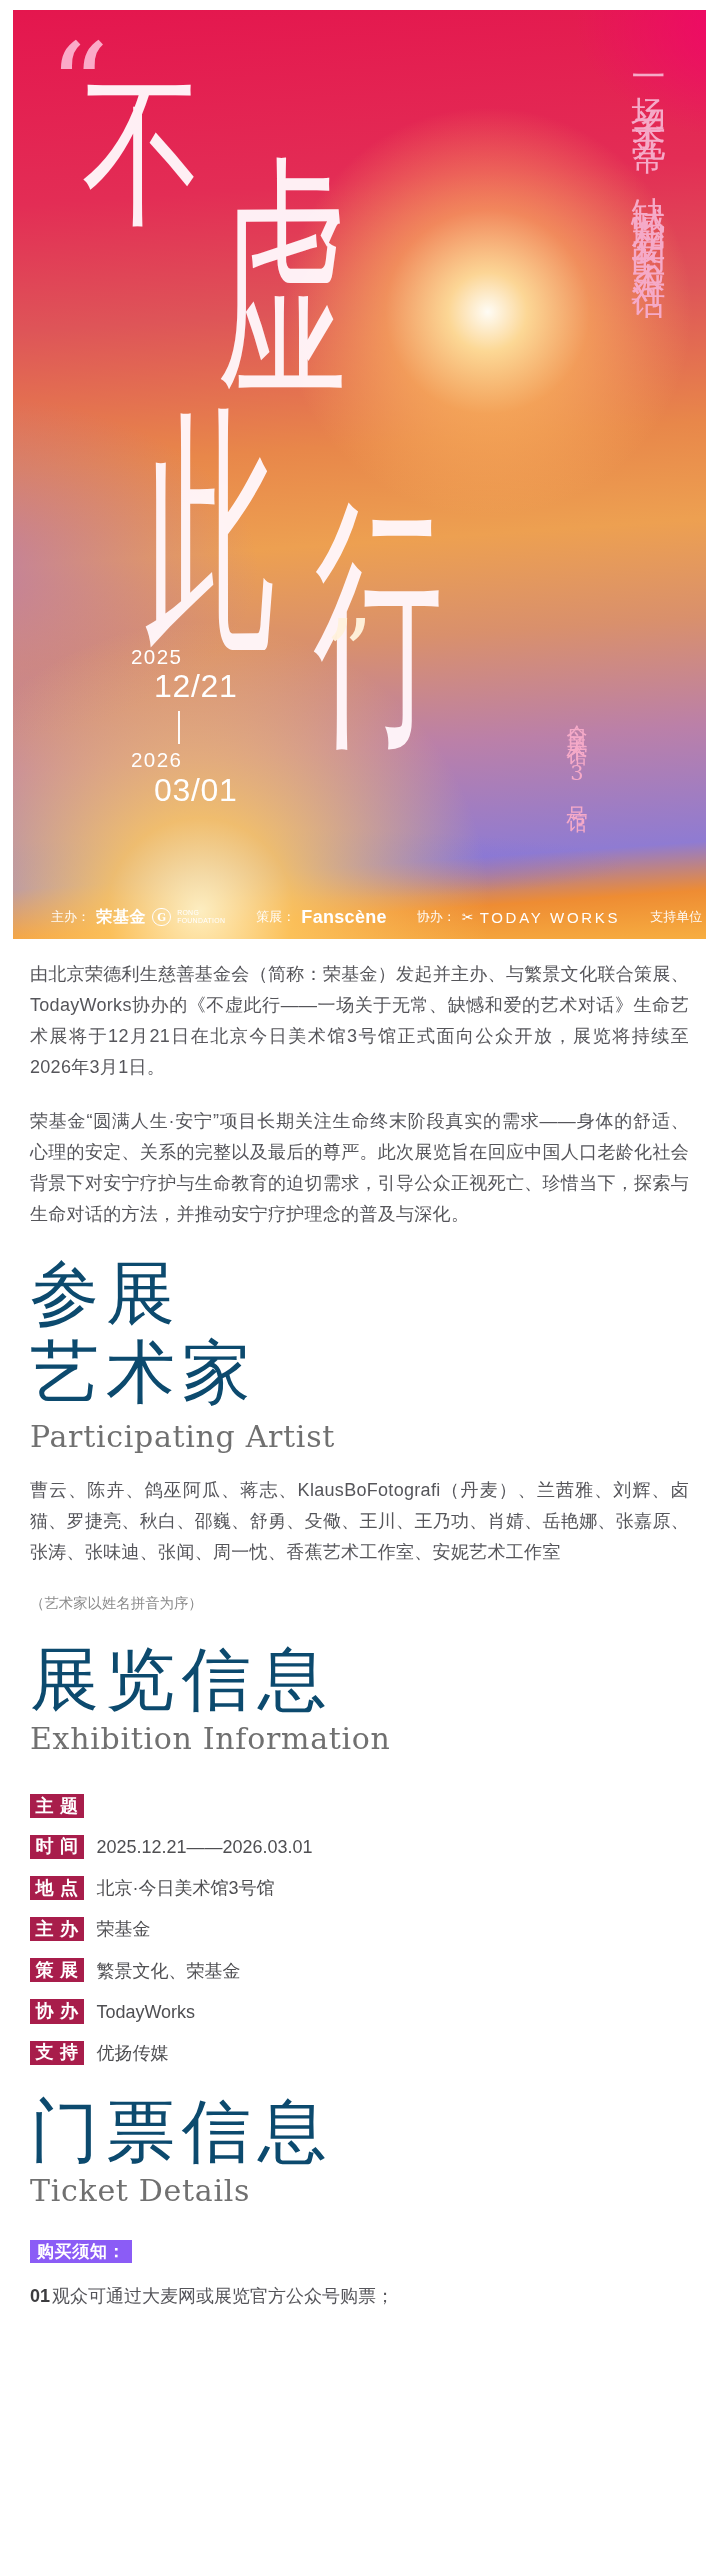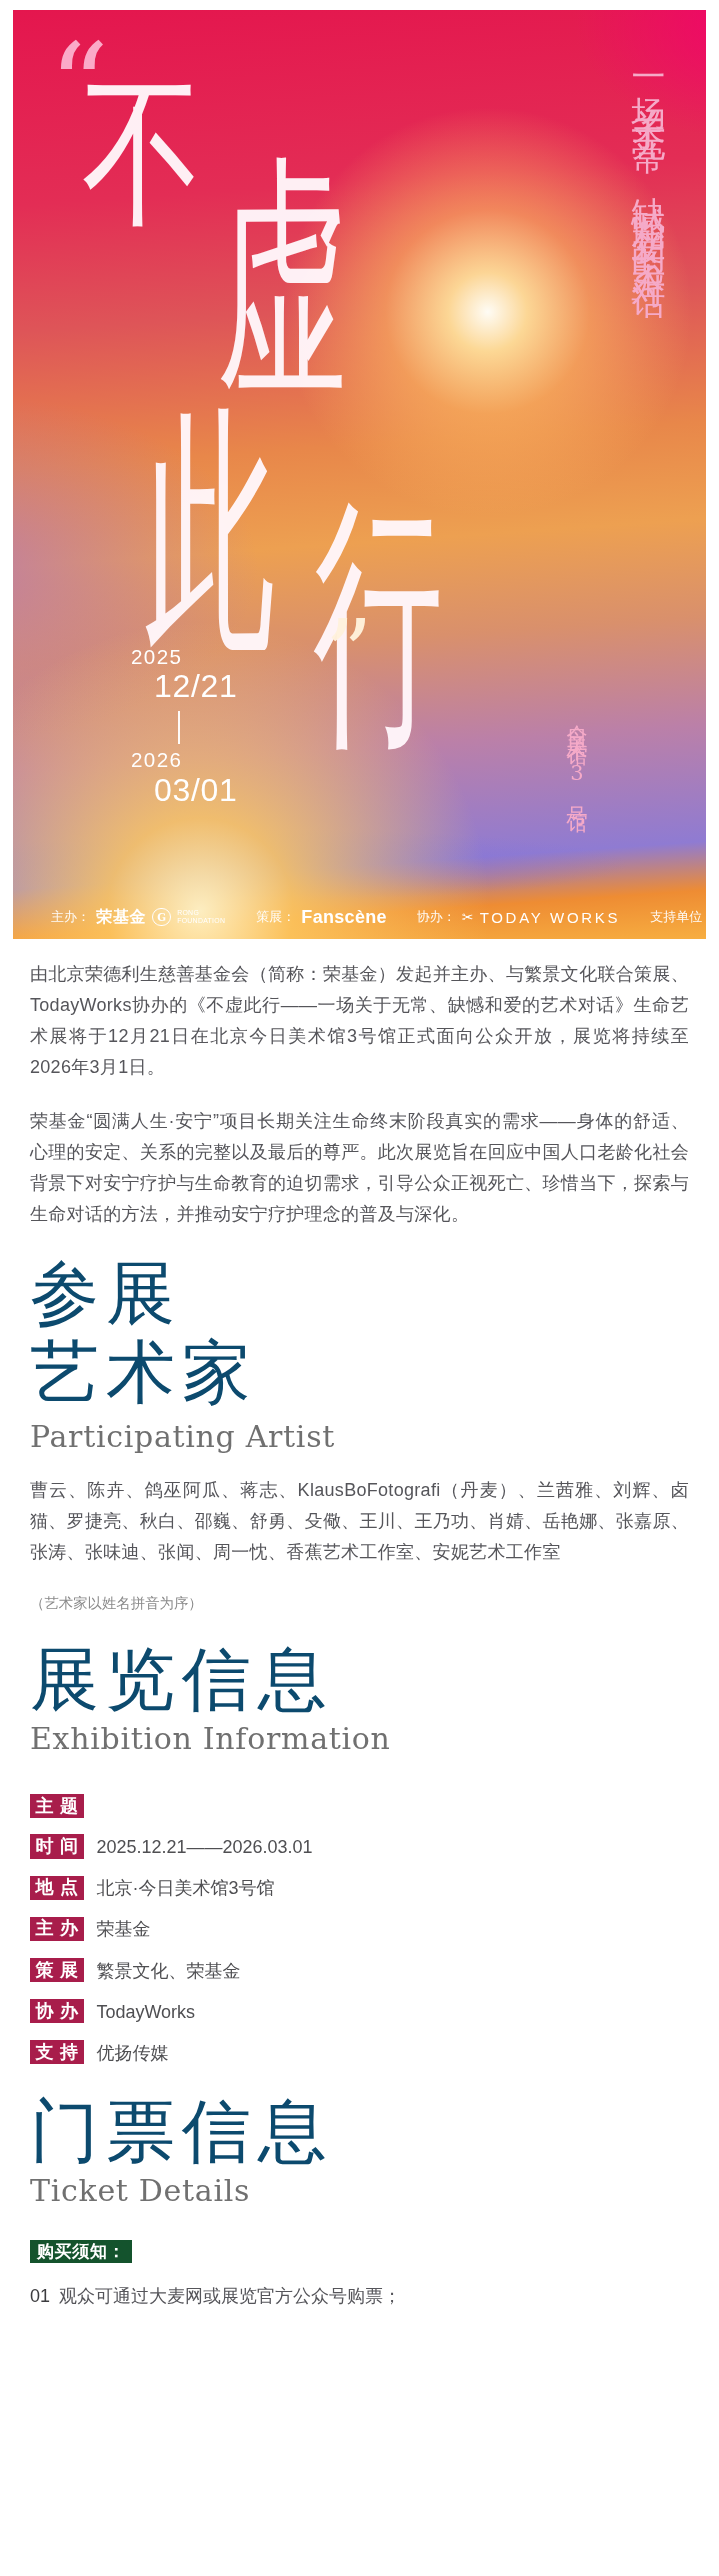--- a/index.html
+++ b/index.html
@@ -99,36 +99,36 @@
   }
   h2.one-line { line-height:1.0; margin-top:32px; }
   .sec-sub {
     font-family:"DejaVu Serif","Liberation Serif",serif;
     font-size:30px; color:#707070; margin-top:6.9px; letter-spacing:0.7px;
   }
   .artist-list { margin-top:20.6px; font-size:18px; line-height:31px; letter-spacing:0.3px; text-align:justify; color:#55555a; }
   .artist-note { margin-top:26px; font-size:14.4px; color:#8a8a8a; }
 
   .info-rows { margin-top:38px; }
-  .info-row { display:flex; align-items:flex-start; margin-bottom:16.5px; }
+  .info-row { display:flex; align-items:center; margin-bottom:16.5px; }
   .badge {
     background:#a81d4b; color:#ffffff; font-weight:bold;
     font-size:18px; line-height:1; padding:2.7px 5.5px 3.4px; flex:0 0 auto;
     letter-spacing:0.7px;
   }
   .info-val { font-size:18px; line-height:24px; color:#4f4f52; margin-left:12.3px; padding-top:0.7px; }
 
   .tickets-title { margin-top:29px; }
   .notice-badge {
     display:inline-block; margin-top:32px;
-    background:#14532d; color:#fff; font-weight:bold;
+    background:#8b5cf6; color:#fff; font-weight:bold;
     font-size:17px; line-height:1; padding:2.7px 6.9px 3.4px; letter-spacing:0.7px;
   }
   .ticket-item { font-size:18px; line-height:23px; color:#55555a; margin-top:22px; }
-  .ticket-num { font-weight:normal; color:#3c3c3f; margin-right:9px; }
+  .ticket-num { font-weight:bold; color:#3c3c3f; margin-right:2px; }
 </style>
 </head>
 <body>
 
 <div class="poster">
   <span class="q-open">“</span>
   <span class="title-char tc0">不</span>
   <span class="title-char tc1">虚</span>
   <span class="title-char tc2">此</span>
   <span class="title-char tc3">行</span>

